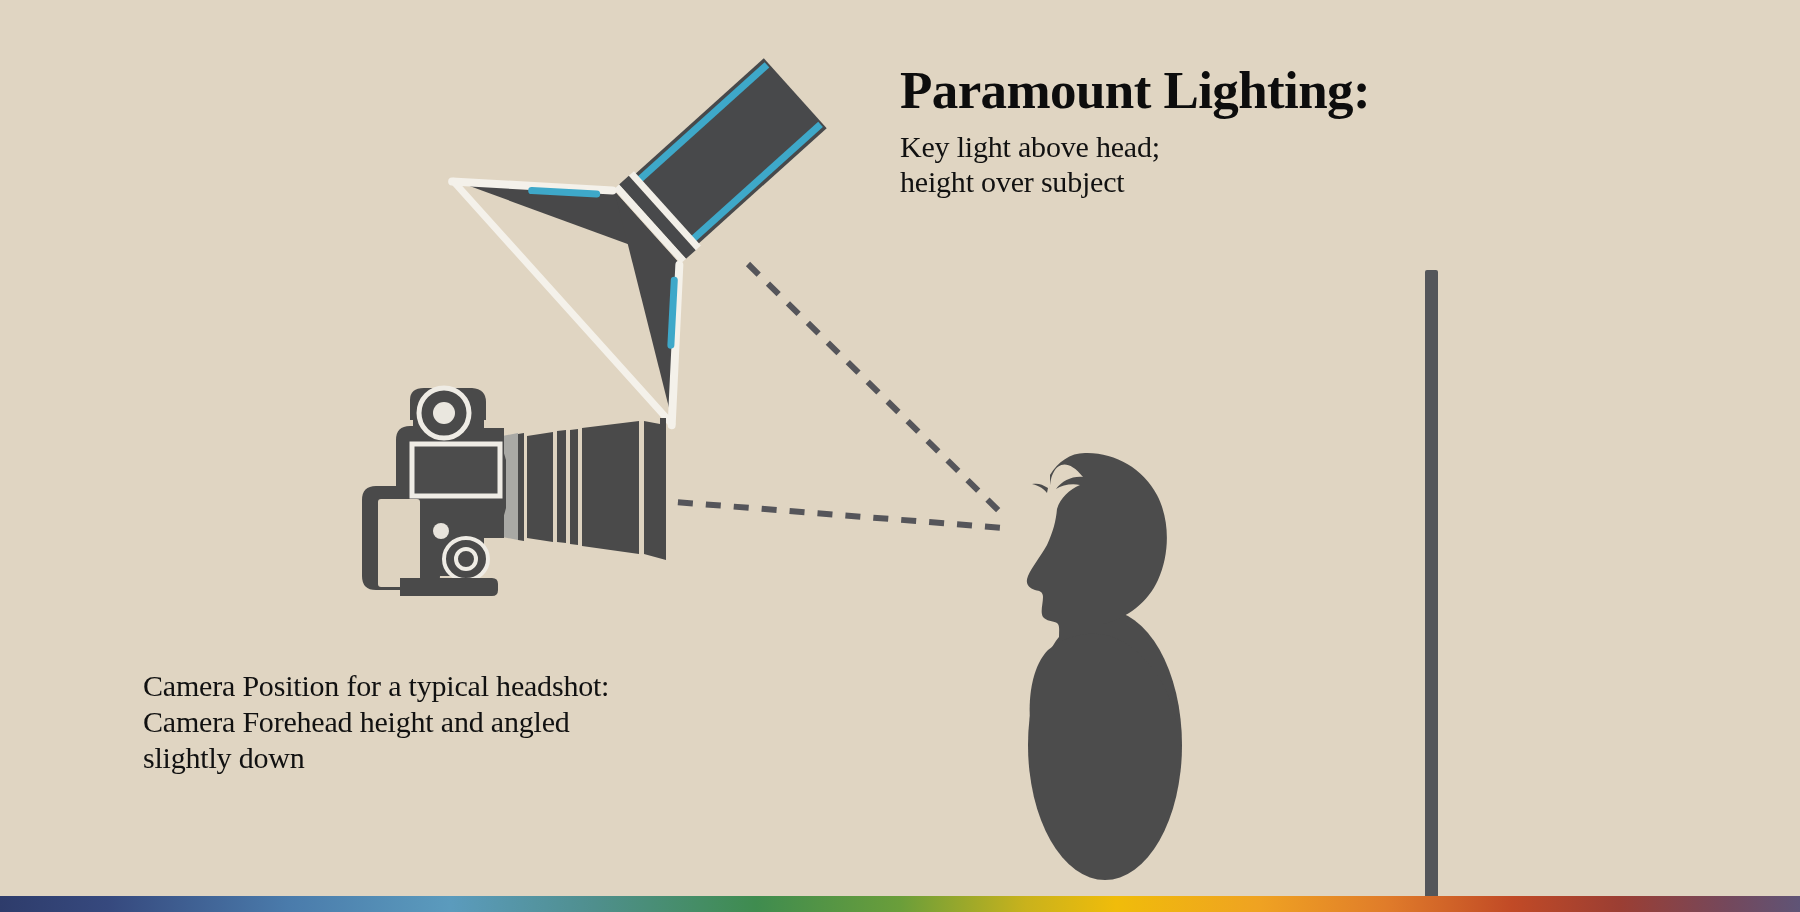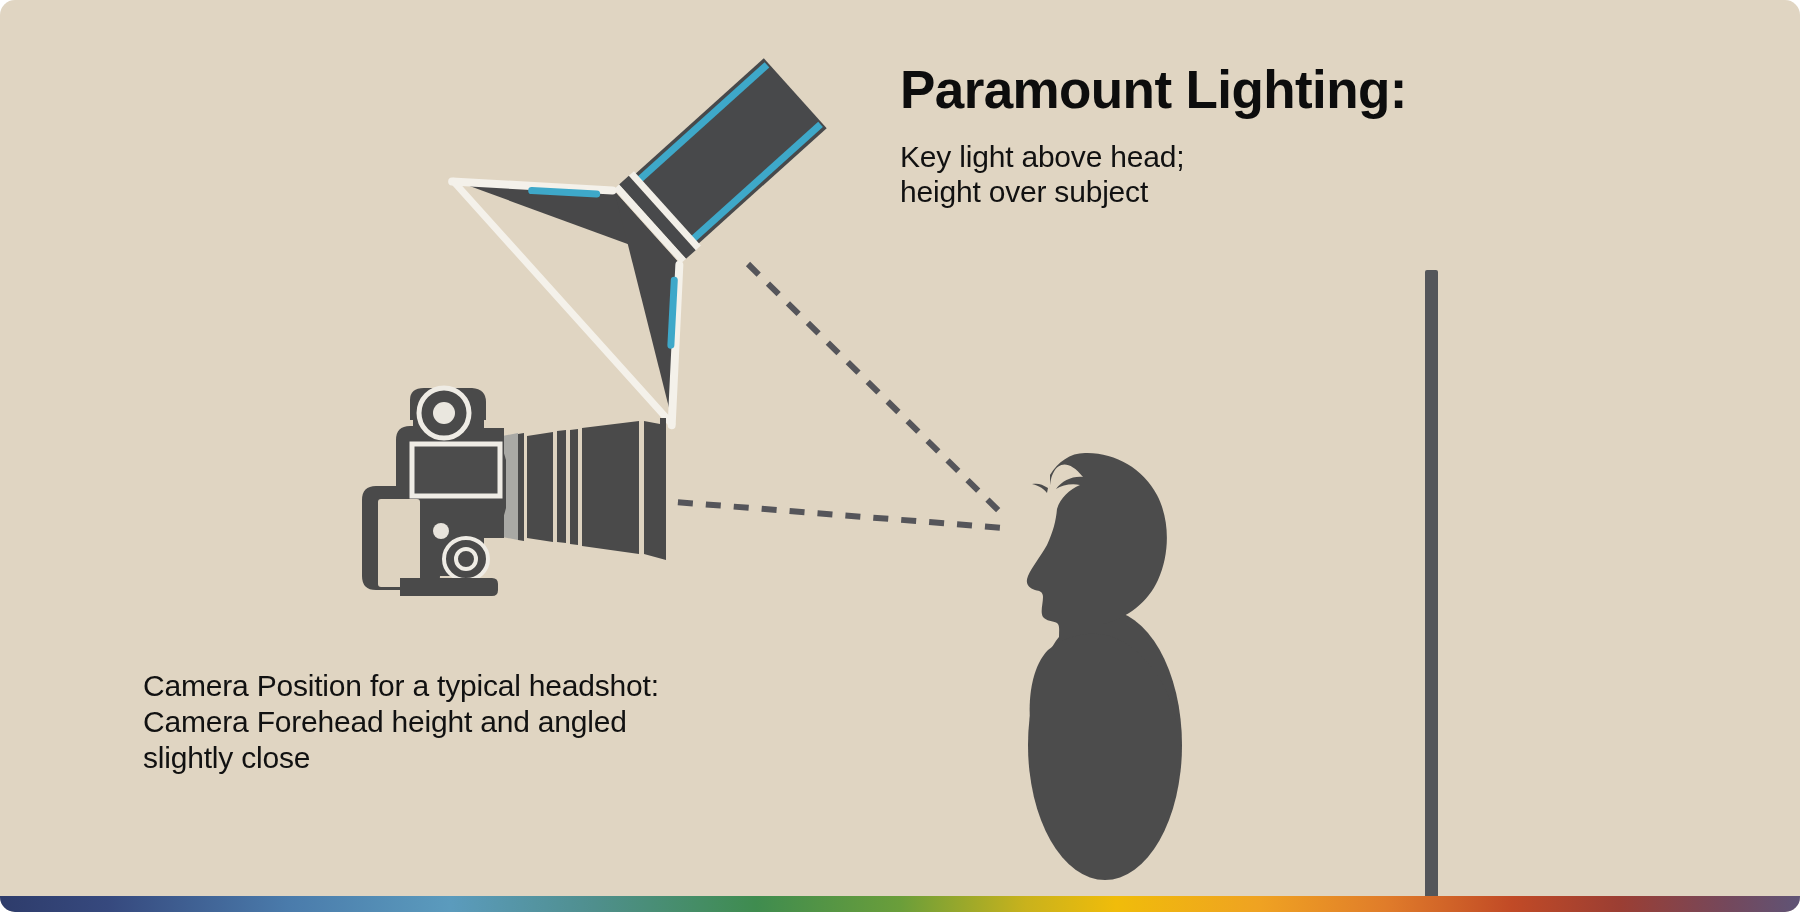--- a/index.html
+++ b/index.html
@@ -6,41 +6,40 @@
     margin: 0;
     padding: 0;
     background: #ffffff;
   }
   #stage {
     position: relative;
     width: 1800px;
     height: 912px;
     overflow: hidden;
     background: #e0d5c2;
-    font-family: Liberation Sans, sans-serif;
-    border-radius: 15px;
+    font-family: Liberation Serif, serif;
   }
 
   
   #title-block {
     position: absolute;
     left: 900px;
     top: 62px;
     width: 620px;
   }
   #heading {
     font-size: 53px;
     font-weight: 700;
     color: #0d0d0d;
     letter-spacing: -0.6px;
     line-height: 1.06;
     white-space: nowrap;
   }
   #subtitle-lines {
-    margin-top: 21px;
+    margin-top: 11px;
     font-size: 30px;
     font-weight: 400;
     color: #111111;
     line-height: 1.17;
     letter-spacing: -0.2px;
   }
   #subtitle-lines div { white-space: nowrap; }
 
   #camera-note {
     position: absolute;
@@ -242,18 +241,18 @@
     <div id="heading">Paramount Lighting:</div>
     <div id="subtitle-lines">
       <div>Key light above head;</div>
       <div>height over subject</div>
     </div>
   </div>
 
   <div id="camera-note">
     <div>Camera Position for a typical headshot:</div>
     <div>Camera Forehead height and angled</div>
-    <div>slightly close</div>
+    <div>slightly down</div>
   </div>
 
   <div id="bottom-gradient"></div>
 
 </div>
 
 </body></html>

